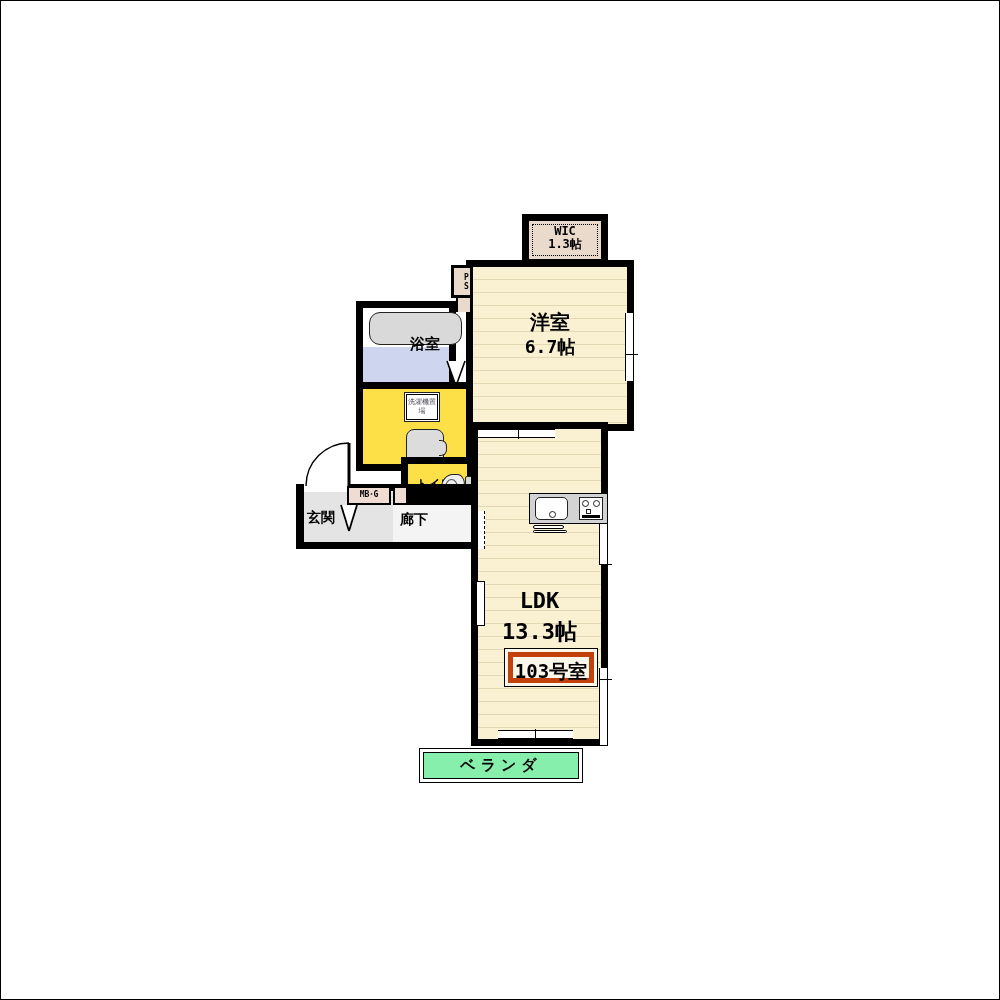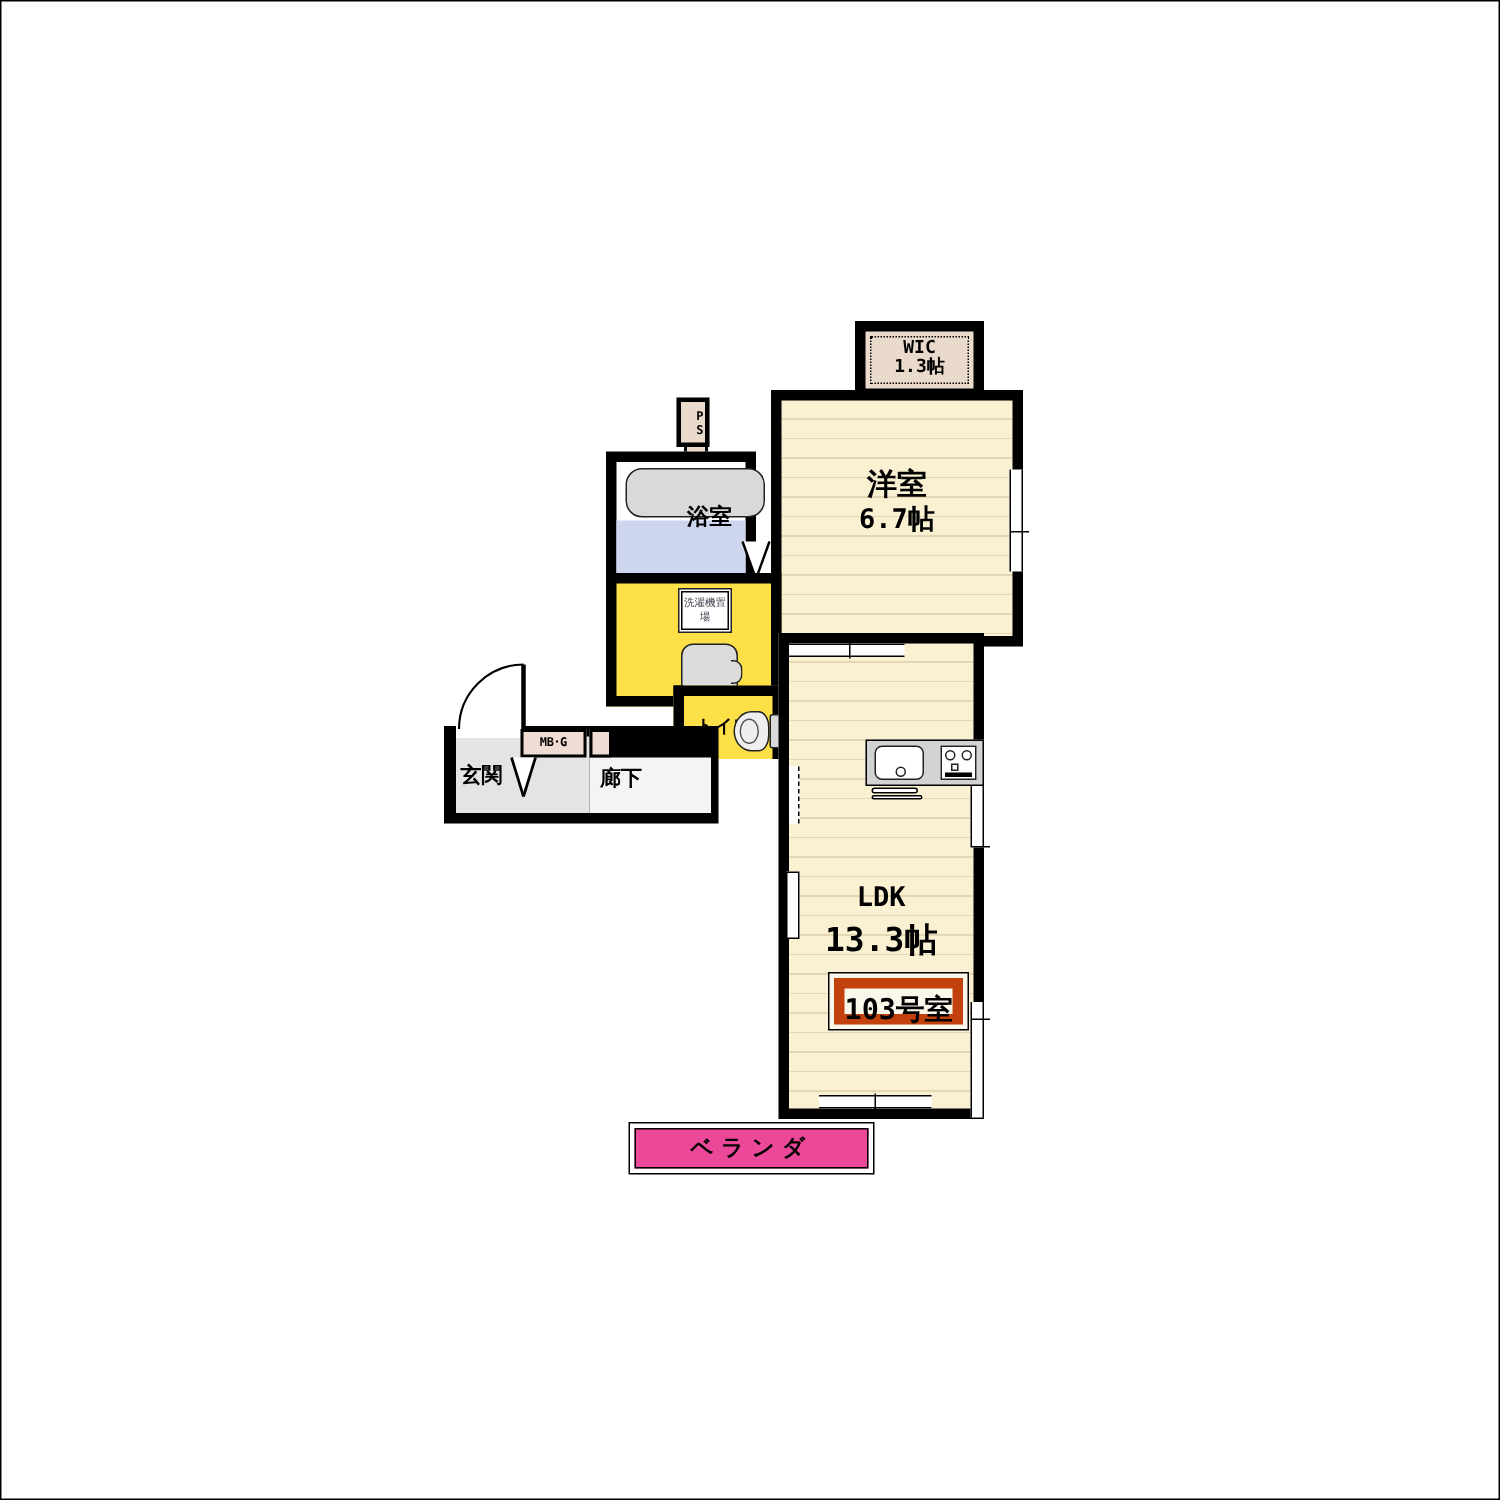--- a/index.html
+++ b/index.html
@@ -1,19 +1,19 @@
 <!DOCTYPE html>
 <html><head>
 <meta charset="utf-8">
 <style>
   html,body{margin:0;padding:0;background:#fff;}
   body{font-family:"DejaVu Sans Mono","Liberation Sans",sans-serif;}
   #canvas{position:relative;width:998px;height:998px;border:1px solid #000;background:#fff;overflow:hidden;}
   .abs{position:absolute;box-sizing:border-box;}
-  .room{position:absolute;box-sizing:border-box;border:7px solid #000;margin-left:48px;}
+  .room{position:absolute;box-sizing:border-box;border:7px solid #000;}
   .cream{background:#FAF0D2 repeating-linear-gradient(180deg,rgba(0,0,0,0) 0px,rgba(0,0,0,0) 12px,#E3D7B4 12px,#E3D7B4 13px);}
   .pink{background:#EADACB;}
   .wet{background:#fde047;}
   .lbl{position:absolute;color:#000;font-weight:bold;white-space:nowrap;line-height:1.1;}
   .ctr{text-align:center;}
   .win-v{position:absolute;width:7px;background:#fff;border-left:1px solid #000;border-right:1px solid #000;}
   .win-h{position:absolute;height:7px;background:#fff;border-top:1px solid #000;border-bottom:1px solid #000;}
   .tick-h{position:absolute;height:1px;background:#000;}
   .tick-v{position:absolute;width:1px;background:#000;}
   .fixture{position:absolute;box-sizing:border-box;border:1px solid #222;}
@@ -138,30 +138,30 @@
         <div class="abs" style="left:2px;top:2px;width:7px;height:7px;border:1px solid #222;border-radius:50%;"></div>
         <div class="abs" style="right:2px;top:2px;width:7px;height:7px;border:1px solid #222;border-radius:50%;"></div>
         <div class="abs" style="left:6px;top:11px;width:5px;height:5px;border:1px solid #222;"></div>
         <div class="abs" style="left:2px;bottom:1px;right:2px;height:3px;background:#000;"></div>
       </div>
     </div>
     <div class="abs" style="left:55px;top:96px;width:31px;height:4px;border:1px solid #000;border-radius:2px;background:#fff;"></div>
     <div class="abs" style="left:55px;top:101px;width:34px;height:3px;border:1px solid #000;border-radius:2px;background:#fff;"></div>
 
     <div class="lbl ctr" style="left:0;right:0;top:160px;">
-      <div style="font-size:18px;">LDK</div>
+      <div style="font-size:22px;">LDK</div>
       <div style="font-size:22px;margin-top:7px;text-align:center;">13.3帖</div>
     </div>
 
     <div class="abs" style="left:26px;top:219px;width:94px;height:39px;border:1px solid #000;background:#FBF7EA;padding:3px;">
-      <div class="abs" style="left:3px;top:3px;right:3px;bottom:3px;border:7px solid #c2410c;">
+      <div class="abs" style="left:3px;top:3px;right:3px;bottom:3px;border:5px solid #c2410c;">
         <div class="lbl ctr" style="left:0;right:0;top:4px;font-size:19px;">103号室</div>
       </div>
     </div>
   </div>
 
   <div class="abs" style="left:418px;top:747px;width:164px;height:35px;border:1px solid #000;background:#fff;">
-    <div class="abs" style="left:3px;top:3px;right:3px;bottom:3px;border:1px solid #000;background:#ec4899;">
+    <div class="abs" style="left:3px;top:3px;right:3px;bottom:3px;border:1px solid #000;background:#86efac;">
       <div class="lbl ctr" style="left:0;right:0;top:4px;font-size:15px;letter-spacing:5px;">ベランダ</div>
     </div>
   </div>
 
 </div>
 
 </body></html>

